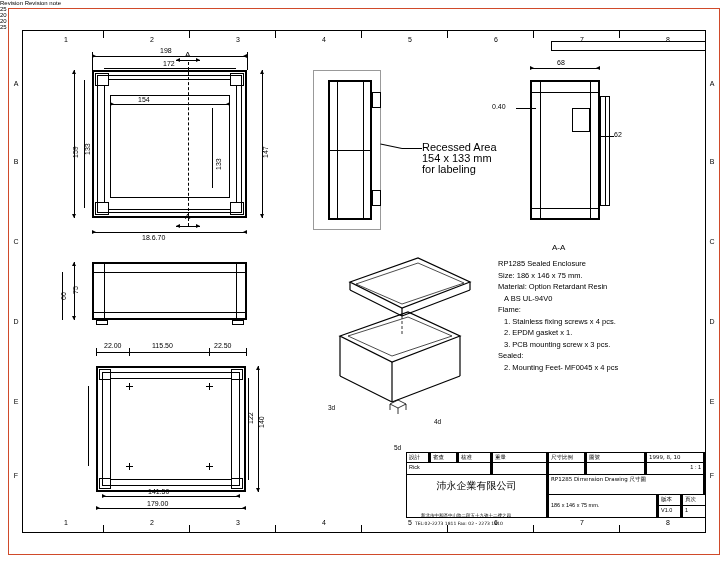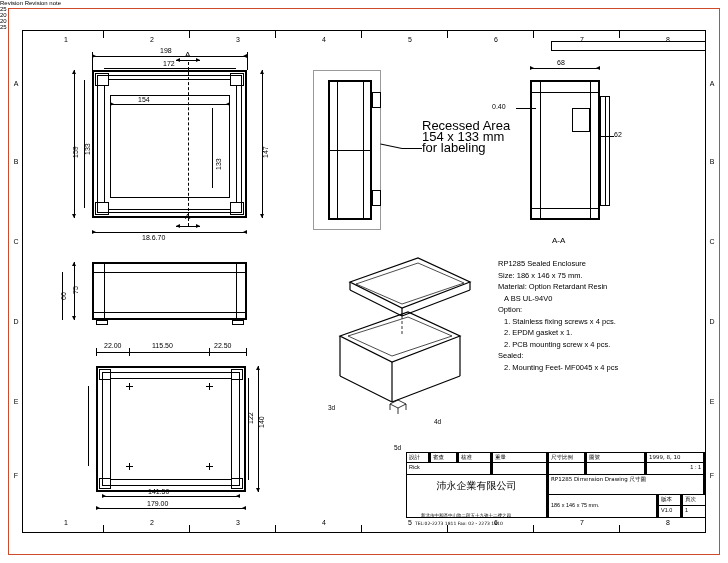--- a/index.html
+++ b/index.html
@@ -112,22 +112,22 @@
     font-size: 7.5px;
     line-height: 11.5px;
     color: #000;
   }
   .notes div { white-space: nowrap; }
   .notes .indent { padding-left: 6px; }
 
   .recess-note {
     position: absolute;
     left: 422px;
-    top: 120px;
-    font-size: 13px;
+    top: 142px;
+    font-size: 11px;
     line-height: 11px;
     color: #000;
   }
 
   
   .title-block {
     position: absolute;
     left: 406px;
     top: 452px;
     width: 300px;
@@ -322,21 +322,21 @@
     <div class="arrow-r" style="left:530px; top:66px;"></div>
     <div class="arrow-l" style="left:596px; top:66px;"></div>
     <div class="txt" style="left:557px; top:59px;">68</div>
 
     <div class="txt" style="left:492px; top:103px;">0.40</div>
     <div class="ln lnh" style="left:516px; top:108px; width:20px;"></div>
 
     <div class="txt" style="left:614px; top:131px;">62</div>
     <div class="ln lnh" style="left:600px; top:136px; width:14px;"></div>
 
-    <div class="sec-label" style="left:552px; top:236px;">A-A</div>
+    <div class="sec-label" style="left:552px; top:243px;">A-A</div>
   </div>
 
   <div class="recess-note">
     <div>Recessed Area</div>
     <div>154 x 133 mm</div>
     <div>for labeling</div>
   </div>
 
   <div class="ln lnh" style="left:402px; top:148px; width:20px;"></div>
   <div class="ln" style="left:380px; top:148px; width:22px; height:1px; transform:rotate(12deg); transform-origin:right center;"></div>
@@ -439,24 +439,24 @@
 
   <div class="small-note" style="left:328px; top:404px;">3d</div>
   <div class="small-note" style="left:434px; top:418px;">4d</div>
   <div class="small-note" style="left:394px; top:444px;">5d</div>
 
   <div class="notes">
     <div>RP1285 Sealed Enclosure</div>
     <div>Size: 186 x 146 x 75 mm.</div>
     <div>Material: Option Retardant Resin</div>
     <div class="indent">A BS UL-94V0</div>
-    <div>Option:</div>
+    <div>Flame:</div>
     <div class="indent">1. Stainless fixing screws x 4 pcs.</div>
     <div class="indent">2. EPDM gasket x 1.</div>
-    <div class="indent">2. PCB mounting screw x 4 pcs.</div>
+    <div class="indent">3. PCB mounting screw x 3 pcs.</div>
     <div>Sealed:</div>
     <div class="indent">2. Mounting Feet- MF0045 x 4 pcs</div>
   </div>
 
   <div class="title-block">
 
     <div class="tb-cell cjk" style="left:0;   top:0;  width:24px; height:10px;">設計</div>
     <div class="tb-cell cjk" style="left:24px; top:0;  width:28px; height:10px;">審查</div>
     <div class="tb-cell cjk" style="left:52px; top:0;  width:34px; height:10px;">核准</div>
     <div class="tb-cell cjk" style="left:86px; top:0;  width:56px; height:10px;">重量</div>

